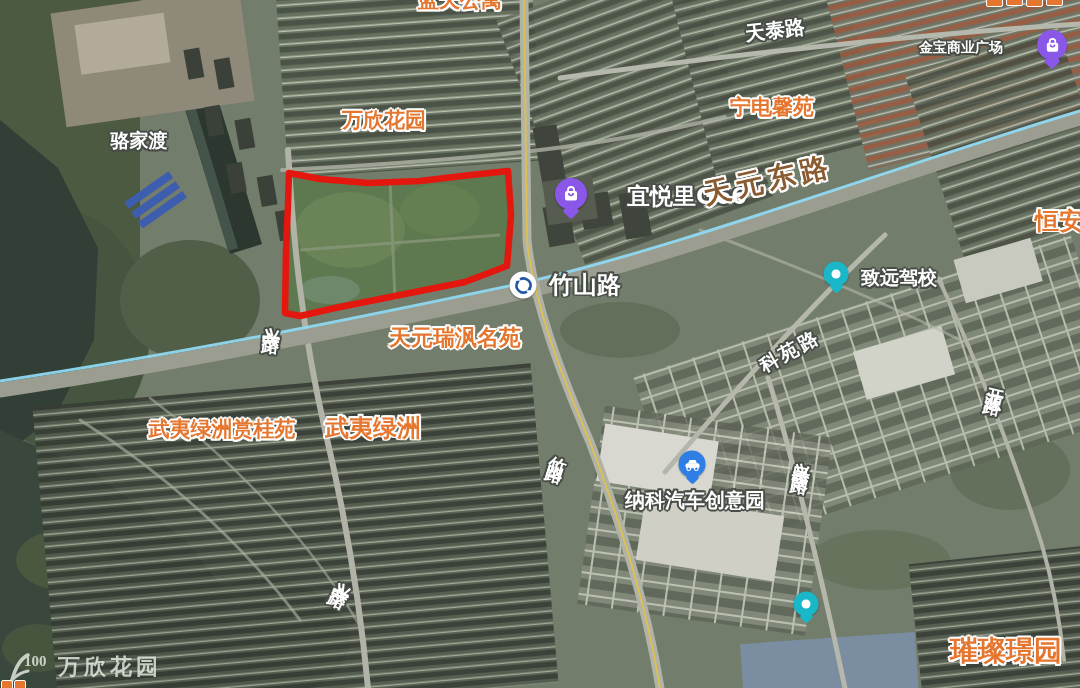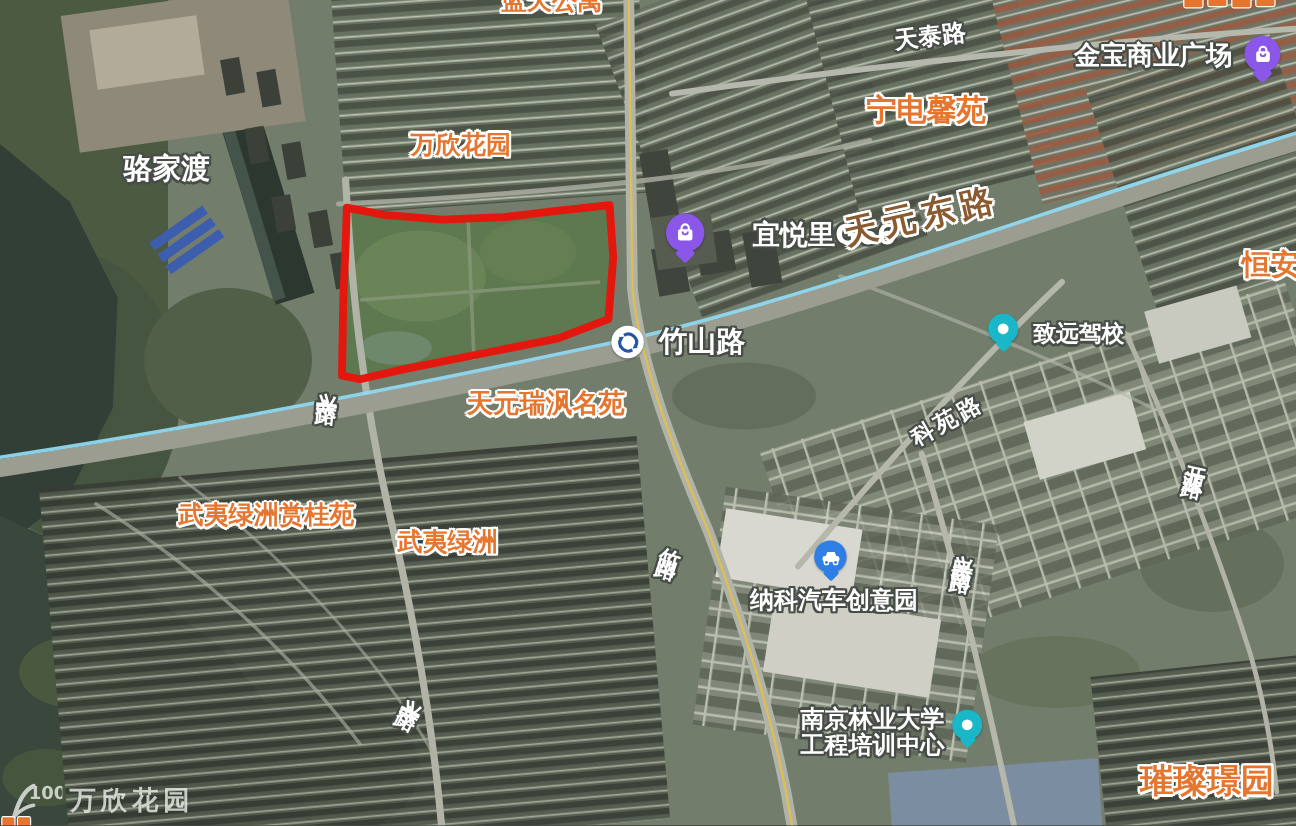--- a/index.html
+++ b/index.html
@@ -198,37 +198,33 @@
     <div class="frag" style="left:1026px;top:-10px;width:15px;height:15px;"></div>
     <div class="frag" style="left:1046px;top:-11px;width:15px;height:15px;"></div>
   </div>
   <div>
     <div class="frag" style="left:1px;top:680px;width:10px;height:14px;"></div>
     <div class="frag" style="left:14px;top:680px;width:10px;height:14px;"></div>
   </div>
 
   <div class="lbl orange" style="left:460px;top:1px;font-size:21px;">蓝天公寓</div>
   <div class="lbl orange" style="left:384px;top:121px;font-size:21px;">万欣花园</div>
-  <div class="lbl orange" style="left:772px;top:92px;font-size:25px;">宁电馨苑</div>
+  <div class="lbl orange" style="left:772px;top:108px;font-size:21px;">宁电馨苑</div>
   <div class="lbl orange" style="left:1059px;top:221px;font-size:24px;">恒安</div>
   <div class="lbl orange" style="left:455px;top:338px;font-size:22px;">天元瑞沨名苑</div>
   <div class="lbl orange" style="left:222px;top:430px;font-size:21px;">武夷绿洲赏桂苑</div>
-  <div class="lbl orange" style="left:373px;top:452px;font-size:21px;text-align:right;">武夷绿洲</div>
+  <div class="lbl orange" style="left:373px;top:428px;font-size:24px;text-align:right;">武夷绿洲</div>
   <div class="lbl orange" style="left:1006px;top:651px;font-size:28px;">璀璨璟园</div>
 
-  <div class="lbl white" style="left:139px;top:141px;font-size:24px;text-align:right;">骆家渡</div>
-  <div class="lbl white" style="left:961px;top:48px;font-size:22px;">金宝商业广场</div>
+  <div class="lbl white" style="left:139px;top:141px;font-size:19px;text-align:right;">骆家渡</div>
+  <div class="lbl white" style="left:961px;top:48px;font-size:14px;">金宝商业广场</div>
   <div class="lbl white" style="left:677px;top:197px;font-size:23px;padding-left:20px;">宜悦里G66</div>
   <div class="lbl white" style="left:585px;top:285px;font-size:24px;">竹山路</div>
   <div class="lbl white" style="left:899px;top:280px;font-size:19px;font-family:Liberation Mono, monospace;">致远驾校</div>
   <div class="lbl white" style="left:695px;top:500px;font-size:20px;">纳科汽车创意园</div>
-  <div class="lbl white" style="left:727px;top:610px;font-size:20px;text-align:left;">
-    <div>南京林业大学</div>
-    <div>工程培训中心</div>
-  </div>
 
   <div class="lbl white" style="left:775px;top:30px;font-size:20px;transform:translate(-50%,-50%) rotate(-7deg);">天泰路</div>
   <div class="lbl brown" style="left:768px;top:180px;font-size:28px;letter-spacing:5px;transform:translate(-50%,-50%) rotate(-13deg);">天元东路</div>
   <div class="lbl white v" style="left:273px;top:320px;font-size:18px;transform:translate(-50%,-50%) rotate(6deg);">兴宁路</div>
   <div class="lbl white v" style="left:562px;top:450px;font-size:18px;transform:translate(-50%,-50%) rotate(18deg);">竹山路</div>
   <div class="lbl white" style="left:790px;top:351px;font-size:19px;transform:translate(-50%,-50%) rotate(-29deg);letter-spacing:3px;">科苑路</div>
   <div class="lbl white v" style="left:804px;top:458px;font-size:18px;transform:translate(-50%,-50%) rotate(10deg);">兴民南路</div>
   <div class="lbl white v" style="left:998px;top:382px;font-size:18px;transform:translate(-50%,-50%) rotate(13deg);">开源路</div>
   <div class="lbl white v" style="left:349px;top:577px;font-size:18px;transform:translate(-50%,-50%) rotate(27deg);">兴宁路</div>
 
@@ -277,21 +273,21 @@
       </div>
       <div class="tail"></div>
   </div>
   <div class="pin pin-teal" style="left:806px;top:604px;">
     <div class="ball">
         <div class="dot"></div>
       </div>
       <div class="tail"></div>
   </div>
 
-  <div class="wm" style="left:8px;top:650px;">
+  <div class="wm" style="left:8px;top:650px;font-family:Liberation Serif, serif;">
     <svg width="44" height="34" viewBox="0 0 44 34">
       <path d="M4,30 C8,16 13,8 20,5" fill="none" stroke="#e7ebe4" stroke-width="3.6" stroke-linecap="round"></path>
       <path d="M4,30 C10,24 14,22 20,21" fill="none" stroke="#e7ebe4" stroke-width="3" stroke-linecap="round"></path>
       <text x="16" y="16" font-size="15" font-weight="bold" fill="#e7ebe4">100</text>
     </svg>
     <span class="wm-text">万欣花园</span>
   </div>
 
 </div>
 

